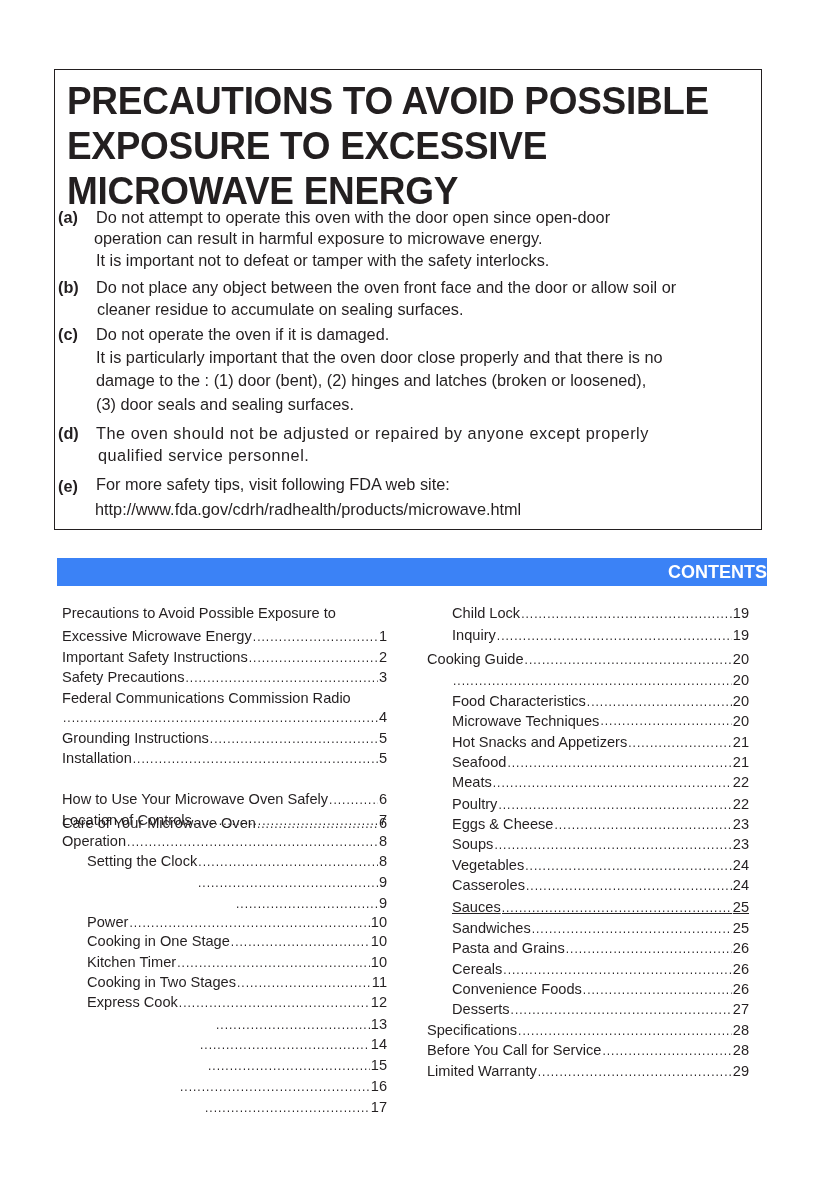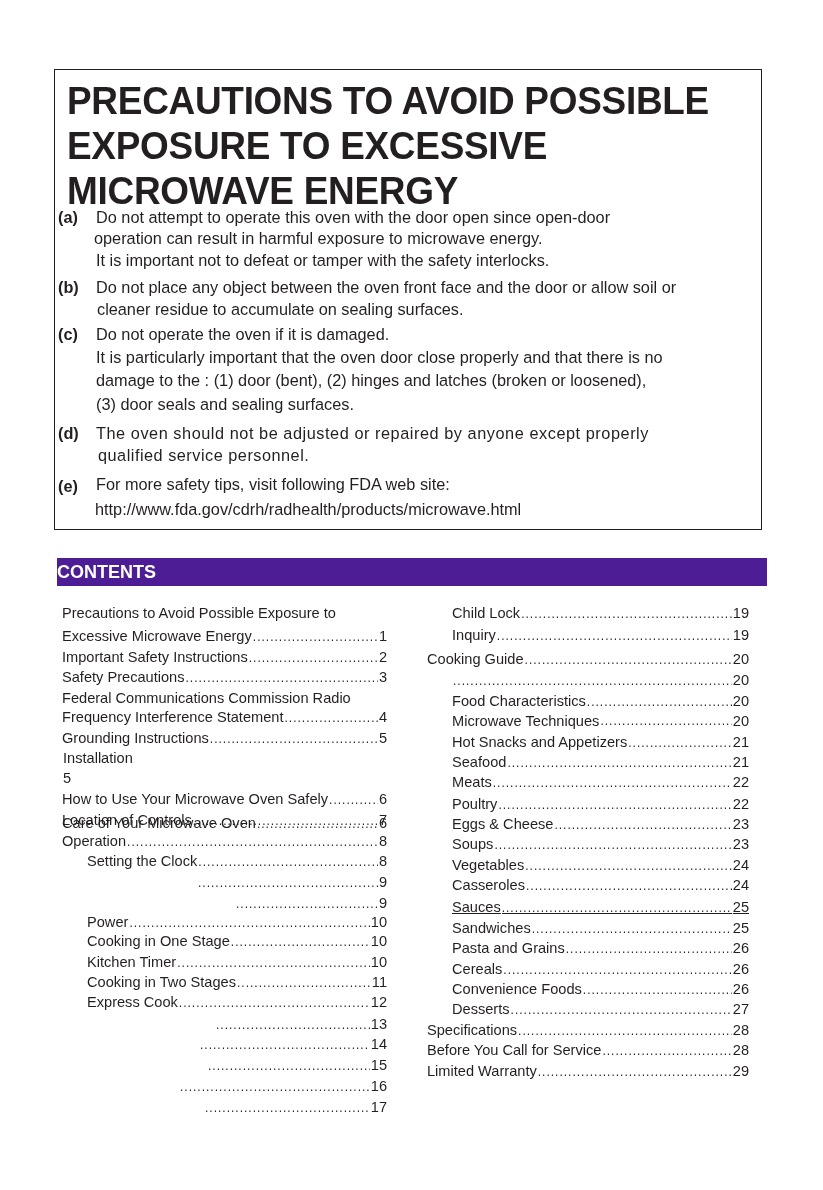--- a/index.html
+++ b/index.html
@@ -20,21 +20,21 @@
     .warn-title span { display: block; white-space: nowrap; }
     .item {
       position: absolute; left: 0; font-size: 16.3px; line-height: 22px;
       white-space: nowrap;
     }
     .item .lbl { position: absolute; left: 3px; font-weight: bold; }
     .item .ln { position: absolute; white-space: nowrap; }
 
     .contents-bar {
       position: absolute; left: 57px; top: 558px; width: 710px; height: 28px;
-      background: #4c1d95; color: #ffffff; text-align: left;
+      background: #3b82f6; color: #ffffff; text-align: right;
       font-weight: bold; font-size: 18px; line-height: 28px;
     }
 
     .toc { position: absolute; top: 603px; font-size: 14.6px; }
     .toc-left { left: 62px; width: 325px; }
     .toc-right { left: 427px; width: 322px; }
     .toc-row {
       position: absolute; left: 0; right: 0; height: 20px; line-height: 20px;
       display: flex; align-items: baseline; white-space: nowrap;
     }
@@ -111,30 +111,29 @@
     </div>
     <div class="toc-row" style="top: 64px;">
       <span class="t">Safety Precautions</span>
       <span class="dots"></span>
       <span class="p">3</span>
     </div>
     <div class="toc-row" style="top: 85px;">
       <span class="t">Federal Communications Commission Radio</span>
     </div>
     <div class="toc-row" style="top: 104px;">
-      <span class="t">Frequency Interference Statement</span>
       <span class="dots"></span>
       <span class="p">4</span>
     </div>
     <div class="toc-row" style="top: 125px;">
       <span class="t">Grounding Instructions</span>
       <span class="dots"></span>
       <span class="p">5</span>
     </div>
-    <div class="toc-row" style="top: 145px; flex-direction: column;">
+    <div class="toc-row" style="top: 145px;">
       <span class="t">Installation</span>
       <span class="dots"></span>
       <span class="p">5</span>
     </div>
     <div class="toc-row" style="top: 166px; margin-top: 44px;">
       <span class="t">Care of  Your Microwave Oven</span>
       <span class="dots"></span>
       <span class="p">6</span>
     </div>
     <div class="toc-row" style="top: 186px;">

